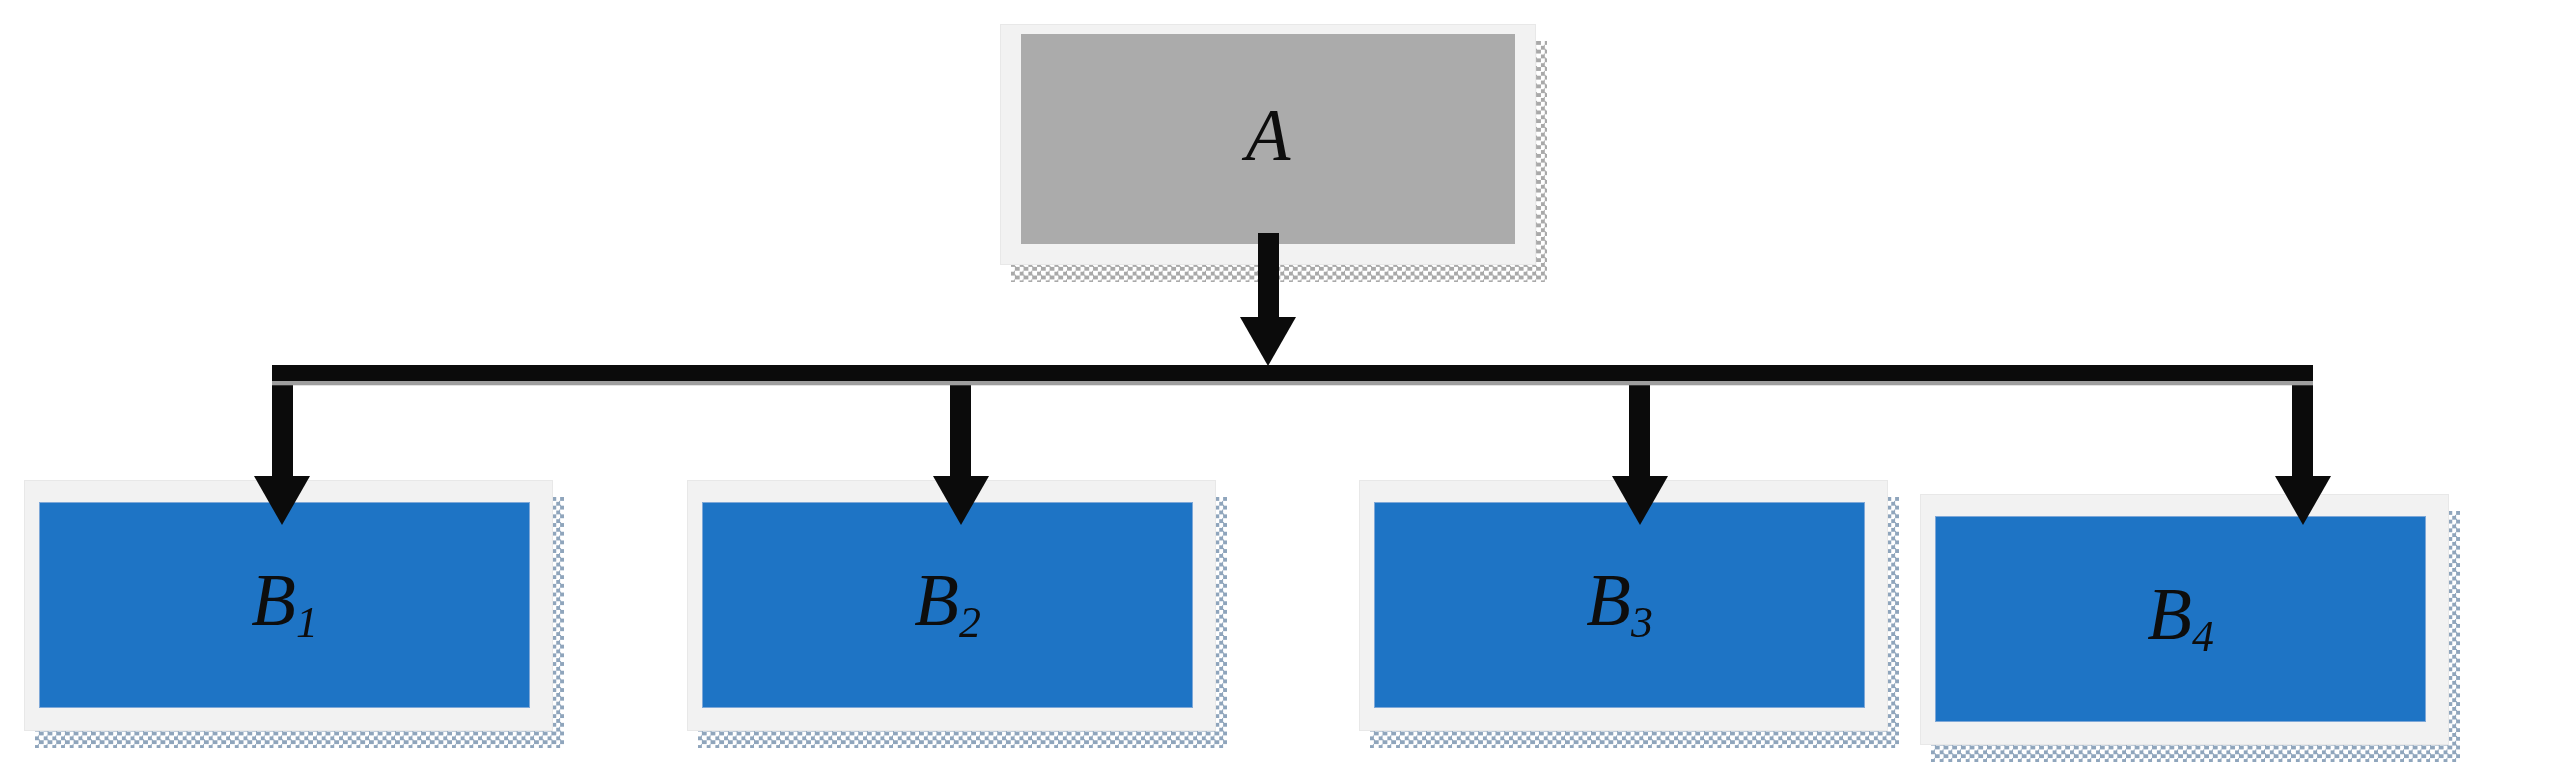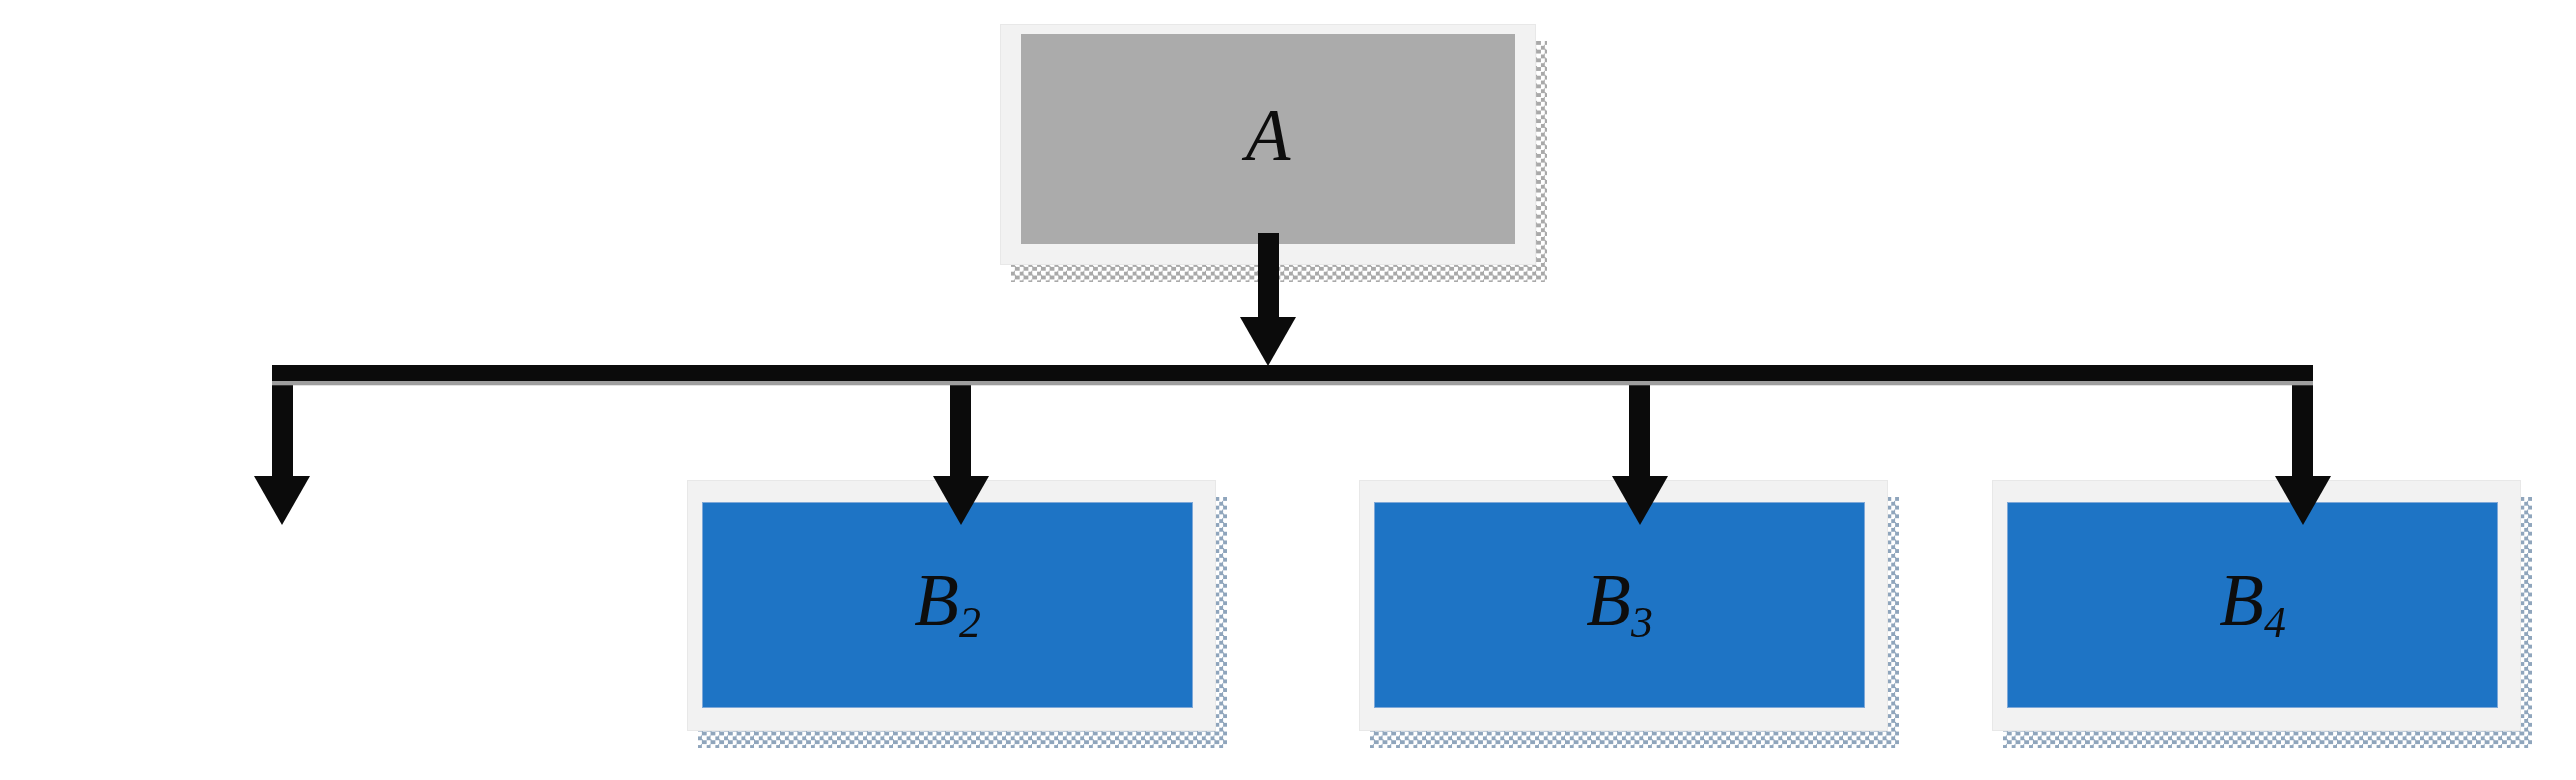--- a/index.html
+++ b/index.html
@@ -14,21 +14,21 @@
     overflow: hidden;
   }
 
   
   .node { position: absolute; }
   .node--root  { left: 1000px; top: 24px;  width: 536px; height: 241px; }
   .node--child { top: 480px; width: 529px; height: 251px; }
   .node--b1 { left: 24px; }
   .node--b2 { left: 687px; font-family: Liberation Serif, serif; }
   .node--b3 { left: 1359px; }
-  .node--b4 { left: 1992px; }
+  .node--b4 { left: 1920px; margin-top: 14px; }
 
   .node-shadow {
     position: absolute;
     left: 11.3px; top: 17.4px;
     width: 100%; height: 100%;
     background-size: 8.7px 8.7px;
   }
   .node-shadow--gray {
     background-image: conic-gradient(var(--root-shadow) 0 25%, transparent 0 50%, var(--root-shadow) 0 75%, transparent 0);
   }
@@ -109,20 +109,27 @@
 <div class="canvas">
 
   <div class="node node--root">
     <div class="node-shadow node-shadow--gray"></div>
     <div class="node-frame"></div>
     <div class="node-fill node-fill--gray">
       <span class="node-label"><span class="base">A</span><span class="sub"></span></span>
     </div>
   </div>
 
+  <div class="node node--child node--b1">
+    <div class="node-shadow node-shadow--blue"></div>
+    <div class="node-frame"></div>
+    <div class="node-fill node-fill--blue">
+      <span class="node-label"><span class="base">B</span><span class="sub">1</span></span>
+    </div>
+  </div>
 
   <div class="node node--child node--b2">
     <div class="node-shadow node-shadow--blue"></div>
     <div class="node-frame"></div>
     <div class="node-fill node-fill--blue">
       <span class="node-label"><span class="base">B</span><span class="sub">2</span></span>
     </div>
   </div>
 
   <div class="node node--child node--b3">

